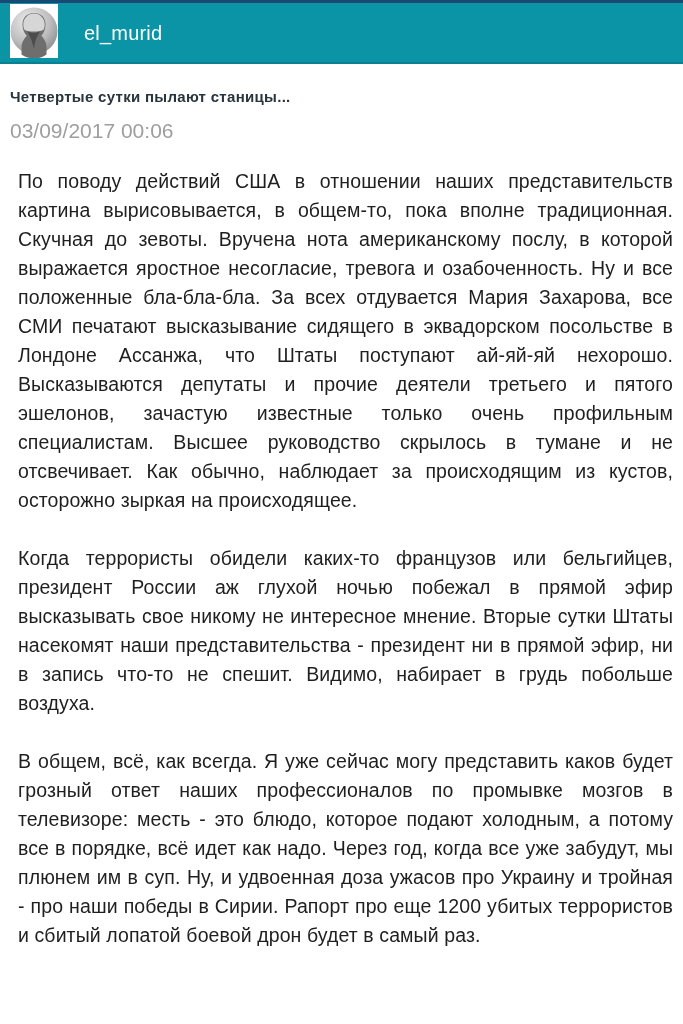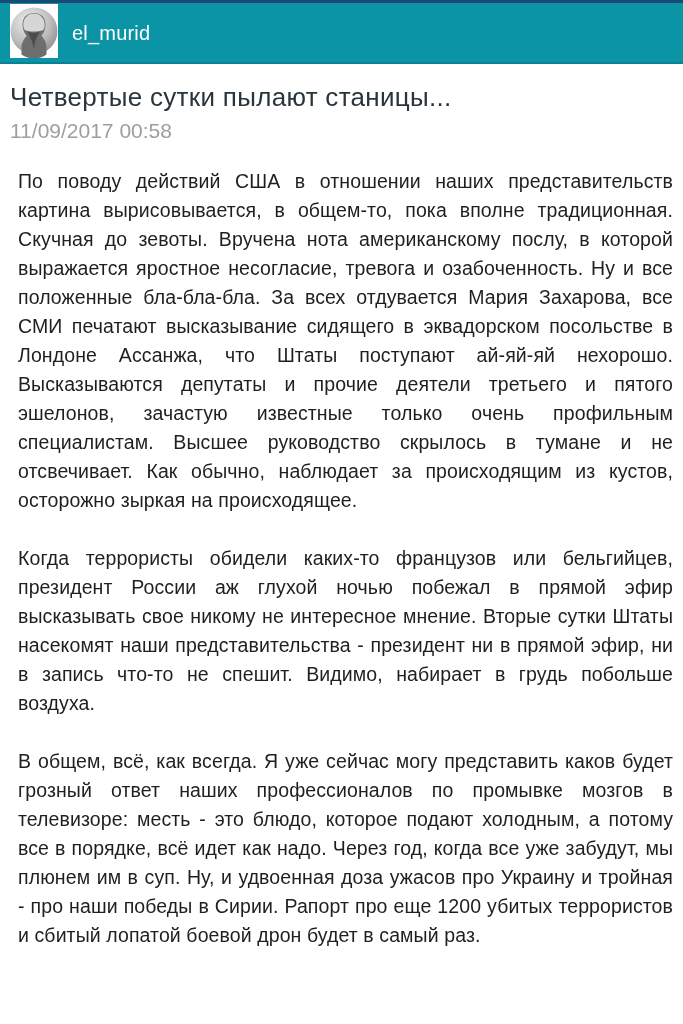--- a/index.html
+++ b/index.html
@@ -26,35 +26,35 @@
     background: var(--header-bottom-edge, #0a8193);
   }
   .avatar {
     position: absolute; left: 10px; top: 4px;
     width: 48px; height: 54px;
     background: #ffffff;
     cursor: pointer;
   }
   .avatar svg { display: block; }
   .username {
-    position: absolute; left: 72px; top: 3px;
+    position: absolute; left: 84px; top: 3px;
     height: 61px; line-height: 61px;
     color: #ffffff;
     font-size: 20px;
     letter-spacing: 0.2px;
     cursor: pointer;
   }
   .post {
     padding: 0 10px;
   }
   .post-title {
     margin: 20px 0 0 0;
-    font-size: 26px;
+    font-size: 15px;
     line-height: 26px;
-    font-weight: normal;
+    font-weight: bold;
     color: var(--title-text, #28353c);
     letter-spacing: 0.3px;
   }
   .post-date {
     margin-top: 8px;
     font-size: 21px;
     line-height: 26px;
     color: var(--date-text, #9e9e9e);
   }
   .post-body p {
@@ -87,19 +87,19 @@
       <path d="M13.3 20.5 c0 -6.3 4.7 -11 10.7 -11 c6 0 10.7 4.7 10.7 11 c0 2 -0.5 3.9 -1.3 5.4 c-6.2 2.1 -13.4 2.1 -18.8 0 c-0.8 -1.5 -1.3 -3.4 -1.3 -5.4 z" fill="#d6d6d6"></path>
       <path d="M17.5 27.5 c2 5 4.5 8 6.5 17.5 c1 -9.5 3 -12.5 6 -17.5 c-4 1.9 -8.5 1.9 -12.5 0 z" fill="#4c4c4c"></path>
     </svg>
   </div>
   <span class="username">el_murid</span>
   <div class="bottom-edge"></div>
 </div>
 
 <div class="post">
   <h1 class="post-title">Четвертые сутки пылают станицы...</h1>
-  <div class="post-date">11/09/2017 00:58</div>
+  <div class="post-date">03/09/2017 00:06</div>
   <div class="post-body">
     <p>По поводу действий США в отношении наших представительств картина вырисовывается,  в общем-то, пока вполне традиционная. Скучная до зевоты.  Вручена нота американскому послу, в которой выражается яростное несогласие, тревога и озабоченность.  Ну и все положенные  бла-бла-бла.  За всех отдувается  Мария Захарова, все СМИ печатают высказывание сидящего в эквадорском посольстве в Лондоне Ассанжа, что Штаты поступают ай-яй-яй нехорошо. Высказываются депутаты и прочие деятели третьего и пятого эшелонов, зачастую известные только  очень профильным специалистам. Высшее руководство скрылось в тумане и не отсвечивает.  Как обычно, наблюдает за происходящим из кустов, осторожно зыркая на происходящее.</p>
     <p>Когда террористы  обидели каких-то  французов или бельгийцев, президент России аж глухой ночью побежал в прямой эфир высказывать свое никому не интересное мнение.  Вторые сутки Штаты насекомят наши представительства  - президент ни в прямой эфир, ни в запись что-то  не спешит.  Видимо, набирает в грудь побольше воздуха.</p>
     <p>В общем, всё, как всегда.  Я уже сейчас могу представить каков будет грозный ответ  наших профессионалов по промывке мозгов в телевизоре:  месть - это блюдо, которое подают холодным, а потому все в порядке, всё идет как надо.  Через год, когда все уже забудут, мы плюнем им в суп.  Ну, и удвоенная доза ужасов про Украину и тройная - про наши победы в Сирии.  Рапорт про еще 1200 убитых террористов и сбитый лопатой боевой дрон будет в самый раз.</p>
   </div>
 </div>
 
 </body></html>

